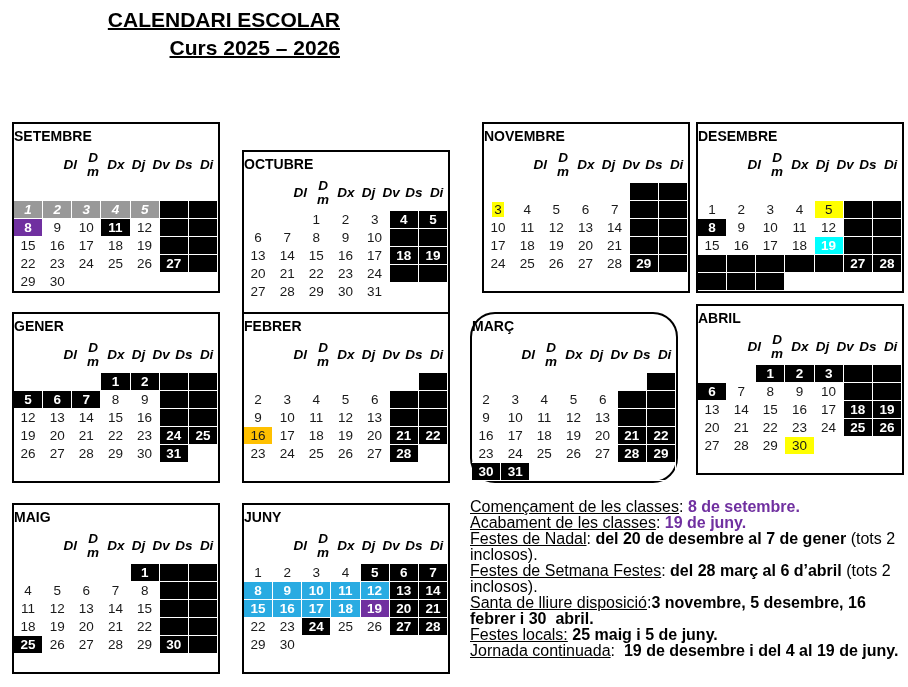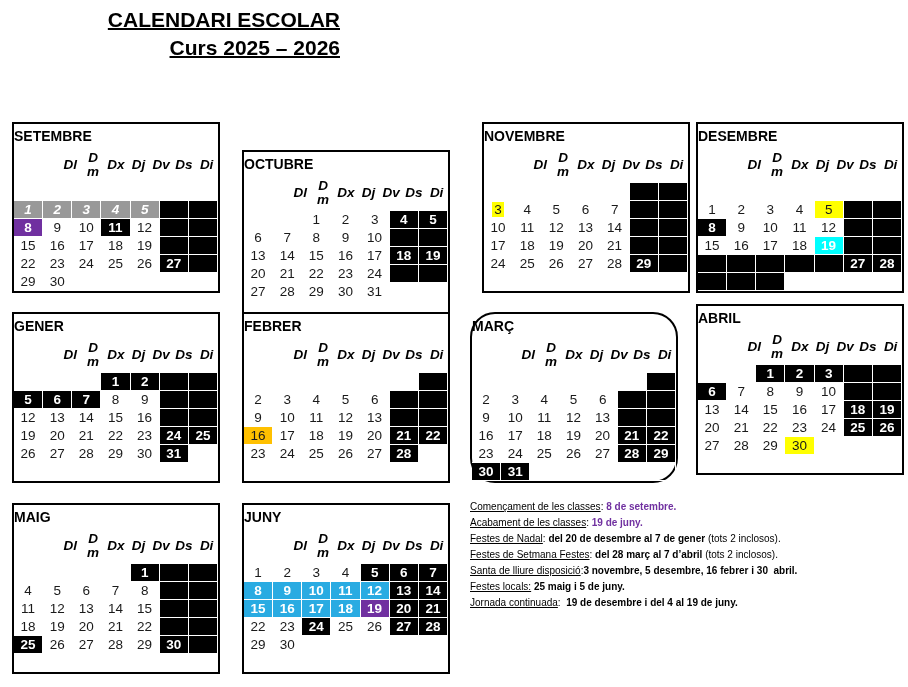--- a/index.html
+++ b/index.html
@@ -38,21 +38,21 @@
   .c-k  { background:#000000; color:#ffffff; font-weight:bold; }
   .c-g  { background:#999999; color:#ffffff; font-weight:bold; font-style:italic; }
   .c-p  { background:#7030A0; color:#ffffff; font-weight:bold; }
   .c-y  { background:#FFFF00; color:#1a1a1a; }
   .c-c  { background:#00FFFF; color:#ffffff; font-weight:bold; }
   .c-bl { background:#29ABE2; color:#ffffff; font-weight:bold; }
   .c-o  { background:#FFC000; color:#1a1a1a; }
   .c-hy span { background:#FFFF00; padding:0 2px; }
   .legend {
     position:absolute; left:470px; top:499px; width:437px;
-    font-size:10px; line-height:16px; color:#000;
+    font-size:16px; line-height:16px; color:#000;
   }
   .legend-line { white-space:pre-wrap; }
   .lbl { text-decoration:underline; }
   .v-bold { font-weight:bold; }
   .v-purple { font-weight:bold; color:#7030A0; }
 </style>
 </head>
 <body>
 
 <div id="page">
@@ -629,18 +629,18 @@
           <div class="cell"></div>
           <div class="cell"></div>
           <div class="cell"></div>
         </div>
       </div>
     </div>
   <div class="legend">
       <div class="legend-line"><span class="lbl">Començament de les classes</span><span>: </span><span class="v-purple">8 de setembre.</span></div>
       <div class="legend-line"><span class="lbl">Acabament de les classes</span><span>: </span><span class="v-purple">19 de juny.</span></div>
       <div class="legend-line"><span class="lbl">Festes de Nadal</span><span>: </span><span class="v-bold">del 20 de desembre al 7 de gener</span><span> (tots 2 inclosos).</span></div>
-      <div class="legend-line"><span class="lbl">Festes de Setmana Festes</span><span>: </span><span class="v-bold">del 28 març al 7 d’abril</span><span> (tots 2 inclosos).</span></div>
+      <div class="legend-line"><span class="lbl">Festes de Setmana Festes</span><span>: </span><span class="v-bold">del 28 març al 6 d’abril</span><span> (tots 2 inclosos).</span></div>
       <div class="legend-line"><span class="lbl">Santa de lliure disposició</span><span>:</span><span class="v-bold">3 novembre, 5 desembre, 16 febrer i 30  abril.</span></div>
       <div class="legend-line"><span class="lbl">Festes locals:</span><span> </span><span class="v-bold">25 maig i 5 de juny.</span></div>
       <div class="legend-line"><span class="lbl">Jornada continuada</span><span>:  </span><span class="v-bold">19 de desembre i del 4 al 19 de juny.</span></div>
     </div>
 </div>
 
 </body></html>

